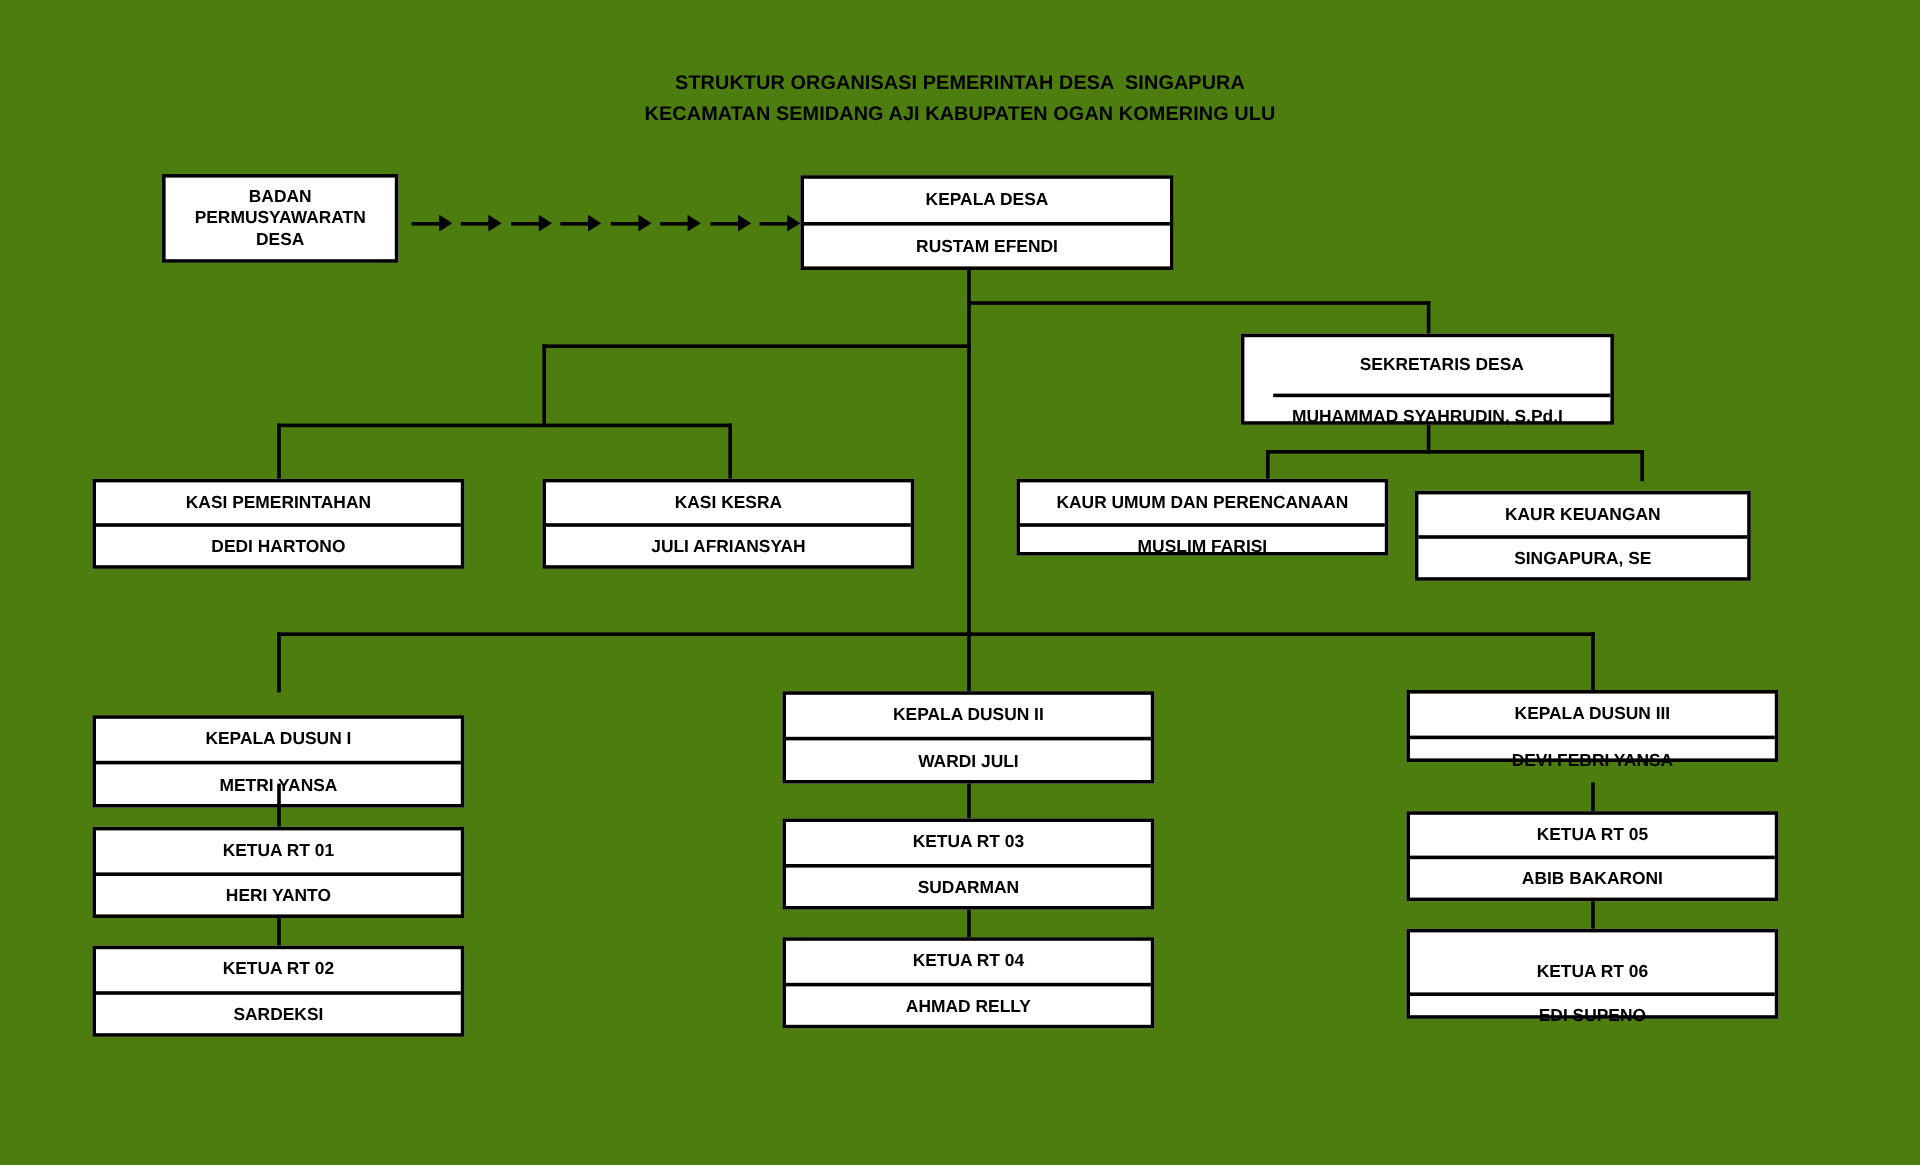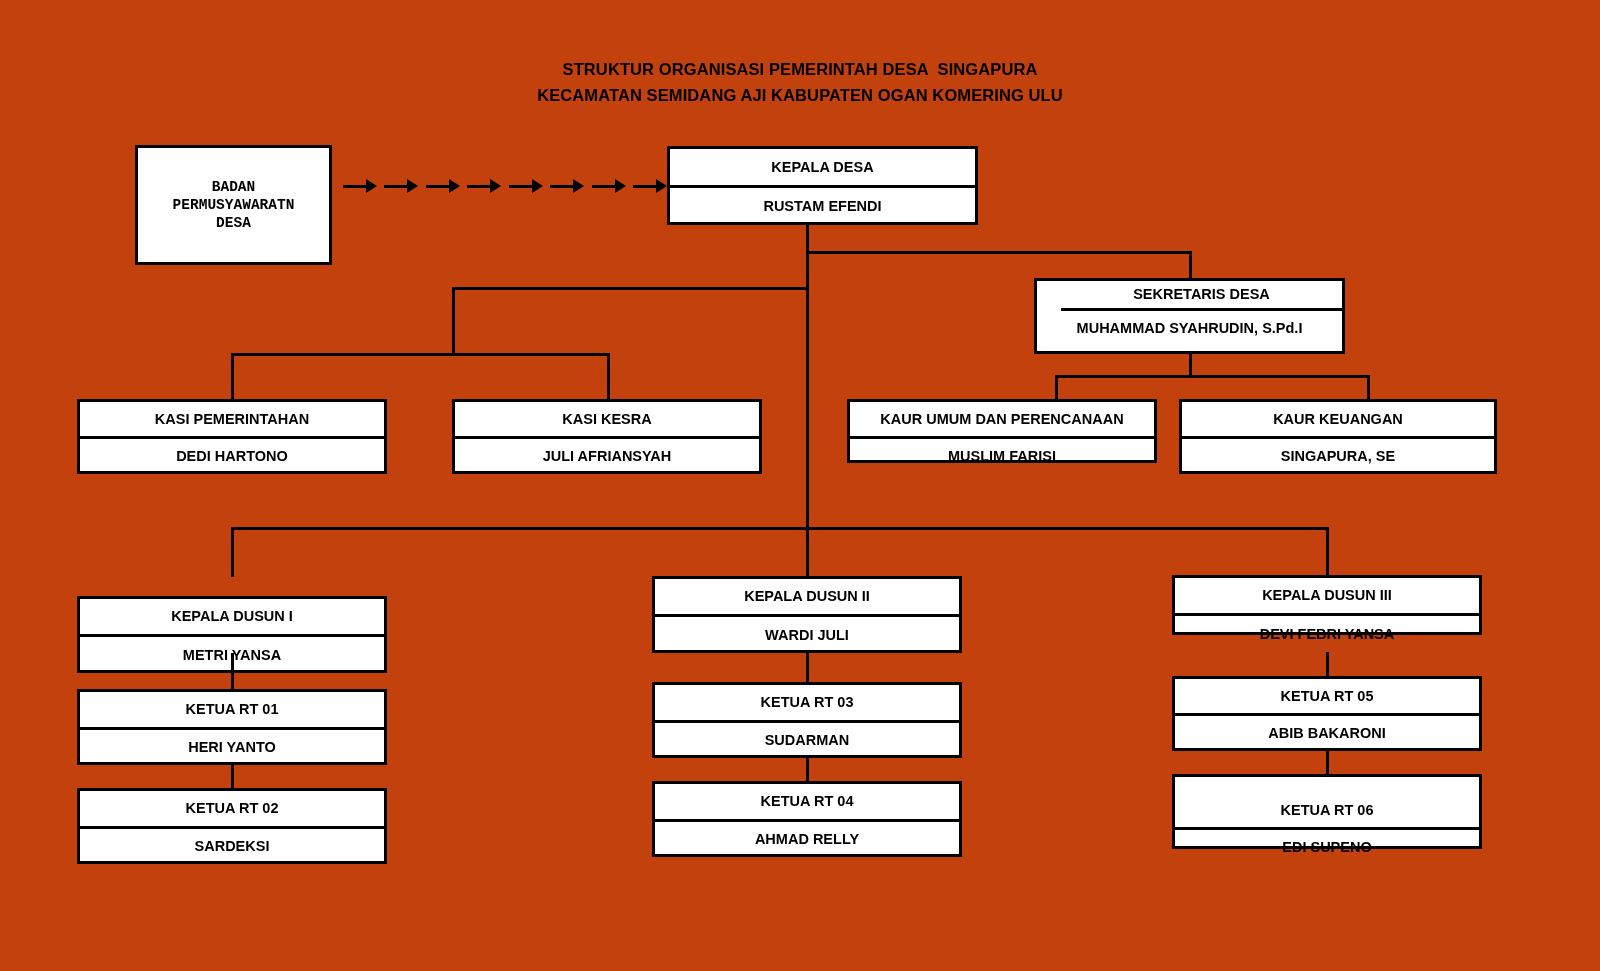--- a/index.html
+++ b/index.html
@@ -8,21 +8,21 @@
     padding: 0;
     background: #ffffff;
   }
   body {
     font-family: "Liberation Sans", sans-serif;
   }
   #chart-root {
     position: relative;
     width: 1600px;
     height: 971px;
-    background: #c2410c;
+    background: #4d7c0f;
     overflow: hidden;
   }
   
   .chart-title {
     position: absolute;
     left: 0;
     top: 56px;
     width: 1600px;
     text-align: center;
     font-size: 16.5px;
@@ -96,21 +96,21 @@
 </head>
 <body>
 
 <div id="chart-root">
 
   <div class="chart-title">
     <span class="title-line">STRUKTUR ORGANISASI PEMERINTAH DESA  SINGAPURA</span>
     <span class="title-line">KECAMATAN SEMIDANG AJI KABUPATEN OGAN KOMERING ULU</span>
   </div>
 
-  <div class="node single" style="left:135px; top:145px; width:197px; height:120px;font-family:Liberation Mono, monospace;">
+  <div class="node single" style="left:135px; top:145px; width:197px; height:74px;">
     <div class="cell" style="height:100%;">BADAN
 PERMUSYAWARATN
 DESA</div>
   </div>
 
   <div class="arrow-chain" style="left:343px; top:178px; width:324px; height:16px; justify-content:space-between;">
     <span class="arrow">
         <span class="shaft" style="width:24px;"></span>
         <span class="head"></span>
       </span>
@@ -154,21 +154,21 @@
   <div class="line h" style="left:806px; top:251px; width:386px;"></div>
   <div class="line v" style="left:1189px; top:251px; height:29px;"></div>
 
   <div class="line h" style="left:452px; top:287px; width:357px;"></div>
   <div class="line v" style="left:452px; top:287px; height:69px;"></div>
   <div class="line h" style="left:231px; top:353px; width:379px;"></div>
   <div class="line v" style="left:231px; top:353px; height:48px;"></div>
   <div class="line v" style="left:607px; top:353px; height:48px;"></div>
 
   <div class="node" style="left:1034px; top:278px; width:311px; height:76px;">
-    <div class="cell title-cell" style="height:30px;margin-left:24px;">SEKRETARIS DESA</div>
+    <div class="cell title-cell" style="height:50px;margin-left:24px;">SEKRETARIS DESA</div>
     <div class="cell" style="height:35px;">MUHAMMAD SYAHRUDIN, S.Pd.I</div>
   </div>
 
   <div class="line v" style="left:1189px; top:354px; height:24px;"></div>
   <div class="line h" style="left:1055px; top:375px; width:315px;"></div>
   <div class="line v" style="left:1055px; top:375px; height:26px;"></div>
   <div class="line v" style="left:1367px; top:375px; height:26px;"></div>
 
   <div class="node" style="left:77px; top:399px; width:310px; height:75px;">
     <div class="cell title-cell" style="height:37px;">KASI PEMERINTAHAN</div>
@@ -178,21 +178,21 @@
   <div class="node" style="left:452px; top:399px; width:310px; height:75px;">
     <div class="cell title-cell" style="height:37px;">KASI KESRA</div>
     <div class="cell" style="height:35px;">JULI AFRIANSYAH</div>
   </div>
 
   <div class="node" style="left:847px; top:399px; width:310px; height:64px;">
     <div class="cell title-cell" style="height:37px;">KAUR UMUM DAN PERENCANAAN</div>
     <div class="cell" style="height:35px;">MUSLIM FARISI</div>
   </div>
 
-  <div class="node" style="left:1179px; top:399px; width:318px; height:75px;">
+  <div class="node" style="left:1179px; top:409px; width:280px; height:75px;">
     <div class="cell title-cell" style="height:37px;">KAUR KEUANGAN</div>
     <div class="cell" style="height:35px;">SINGAPURA, SE</div>
   </div>
 
   <div class="line h" style="left:231px; top:527px; width:1098px;"></div>
   <div class="line v" style="left:231px; top:527px; height:50px;"></div>
   <div class="line v" style="left:806px; top:527px; height:50px;"></div>
   <div class="line v" style="left:1326px; top:527px; height:48px;"></div>
 
   <div class="node" style="left:77px; top:576px; width:310px; height:77px;margin-top:20px;">

